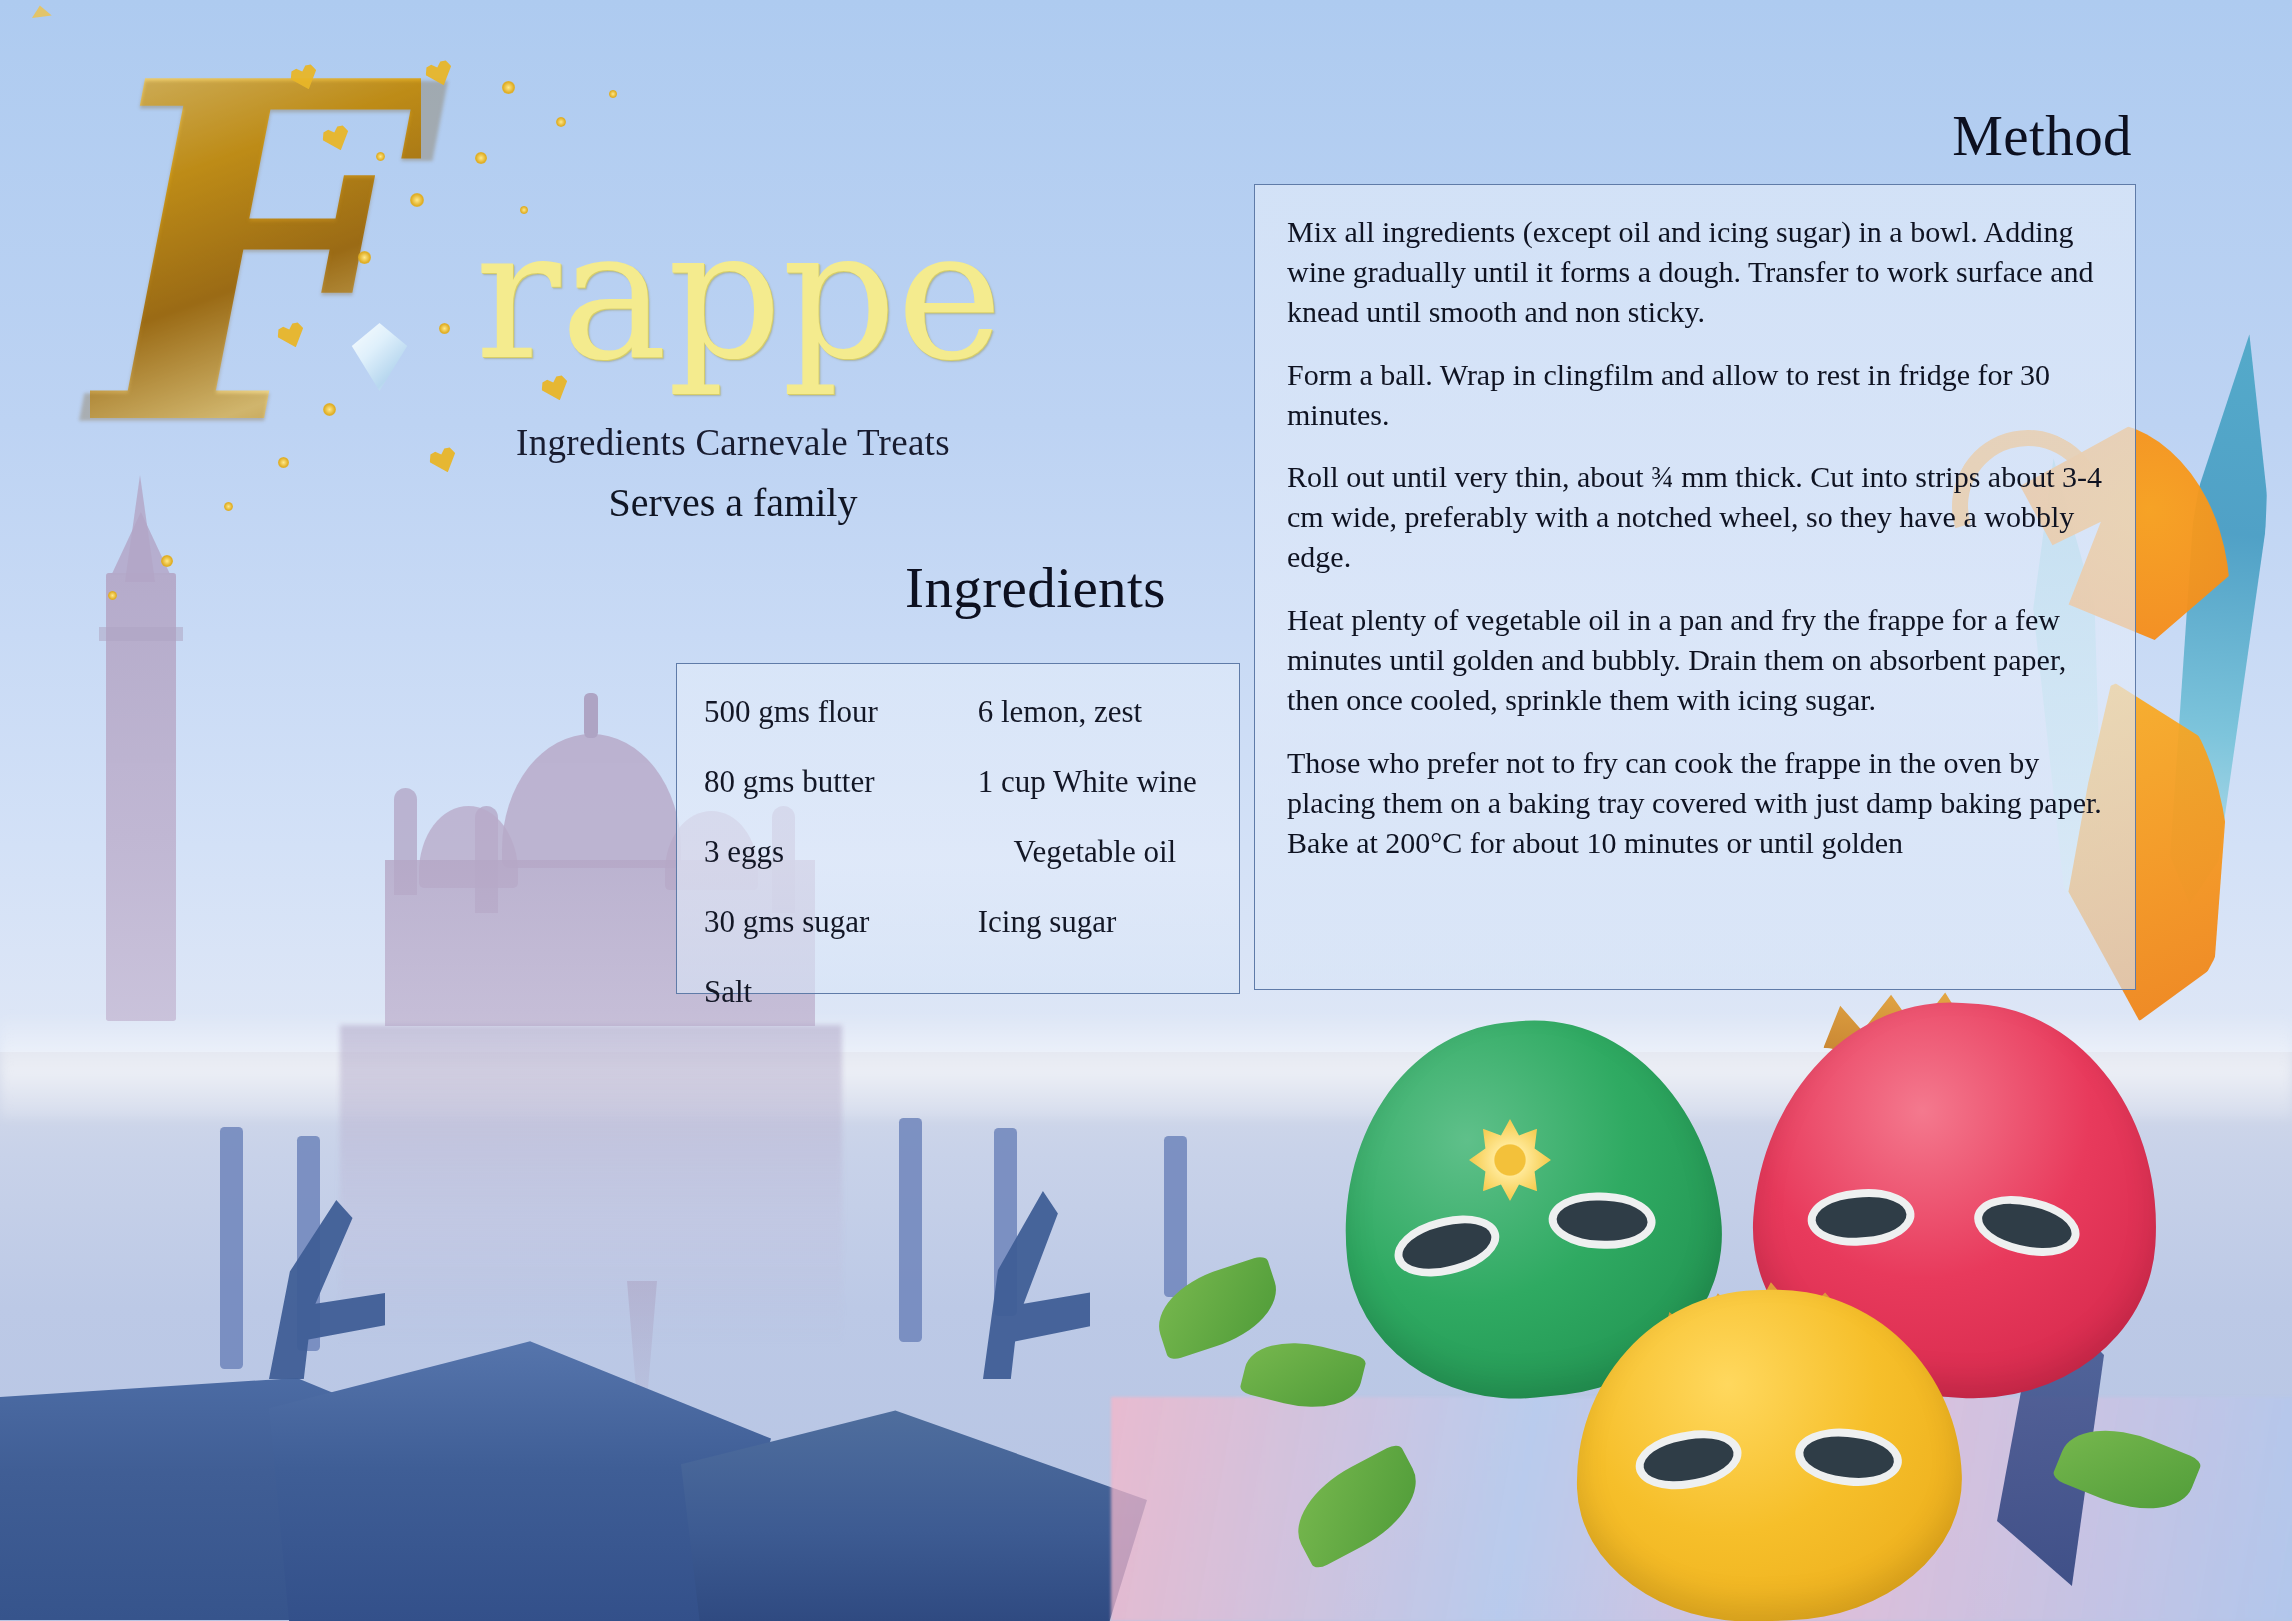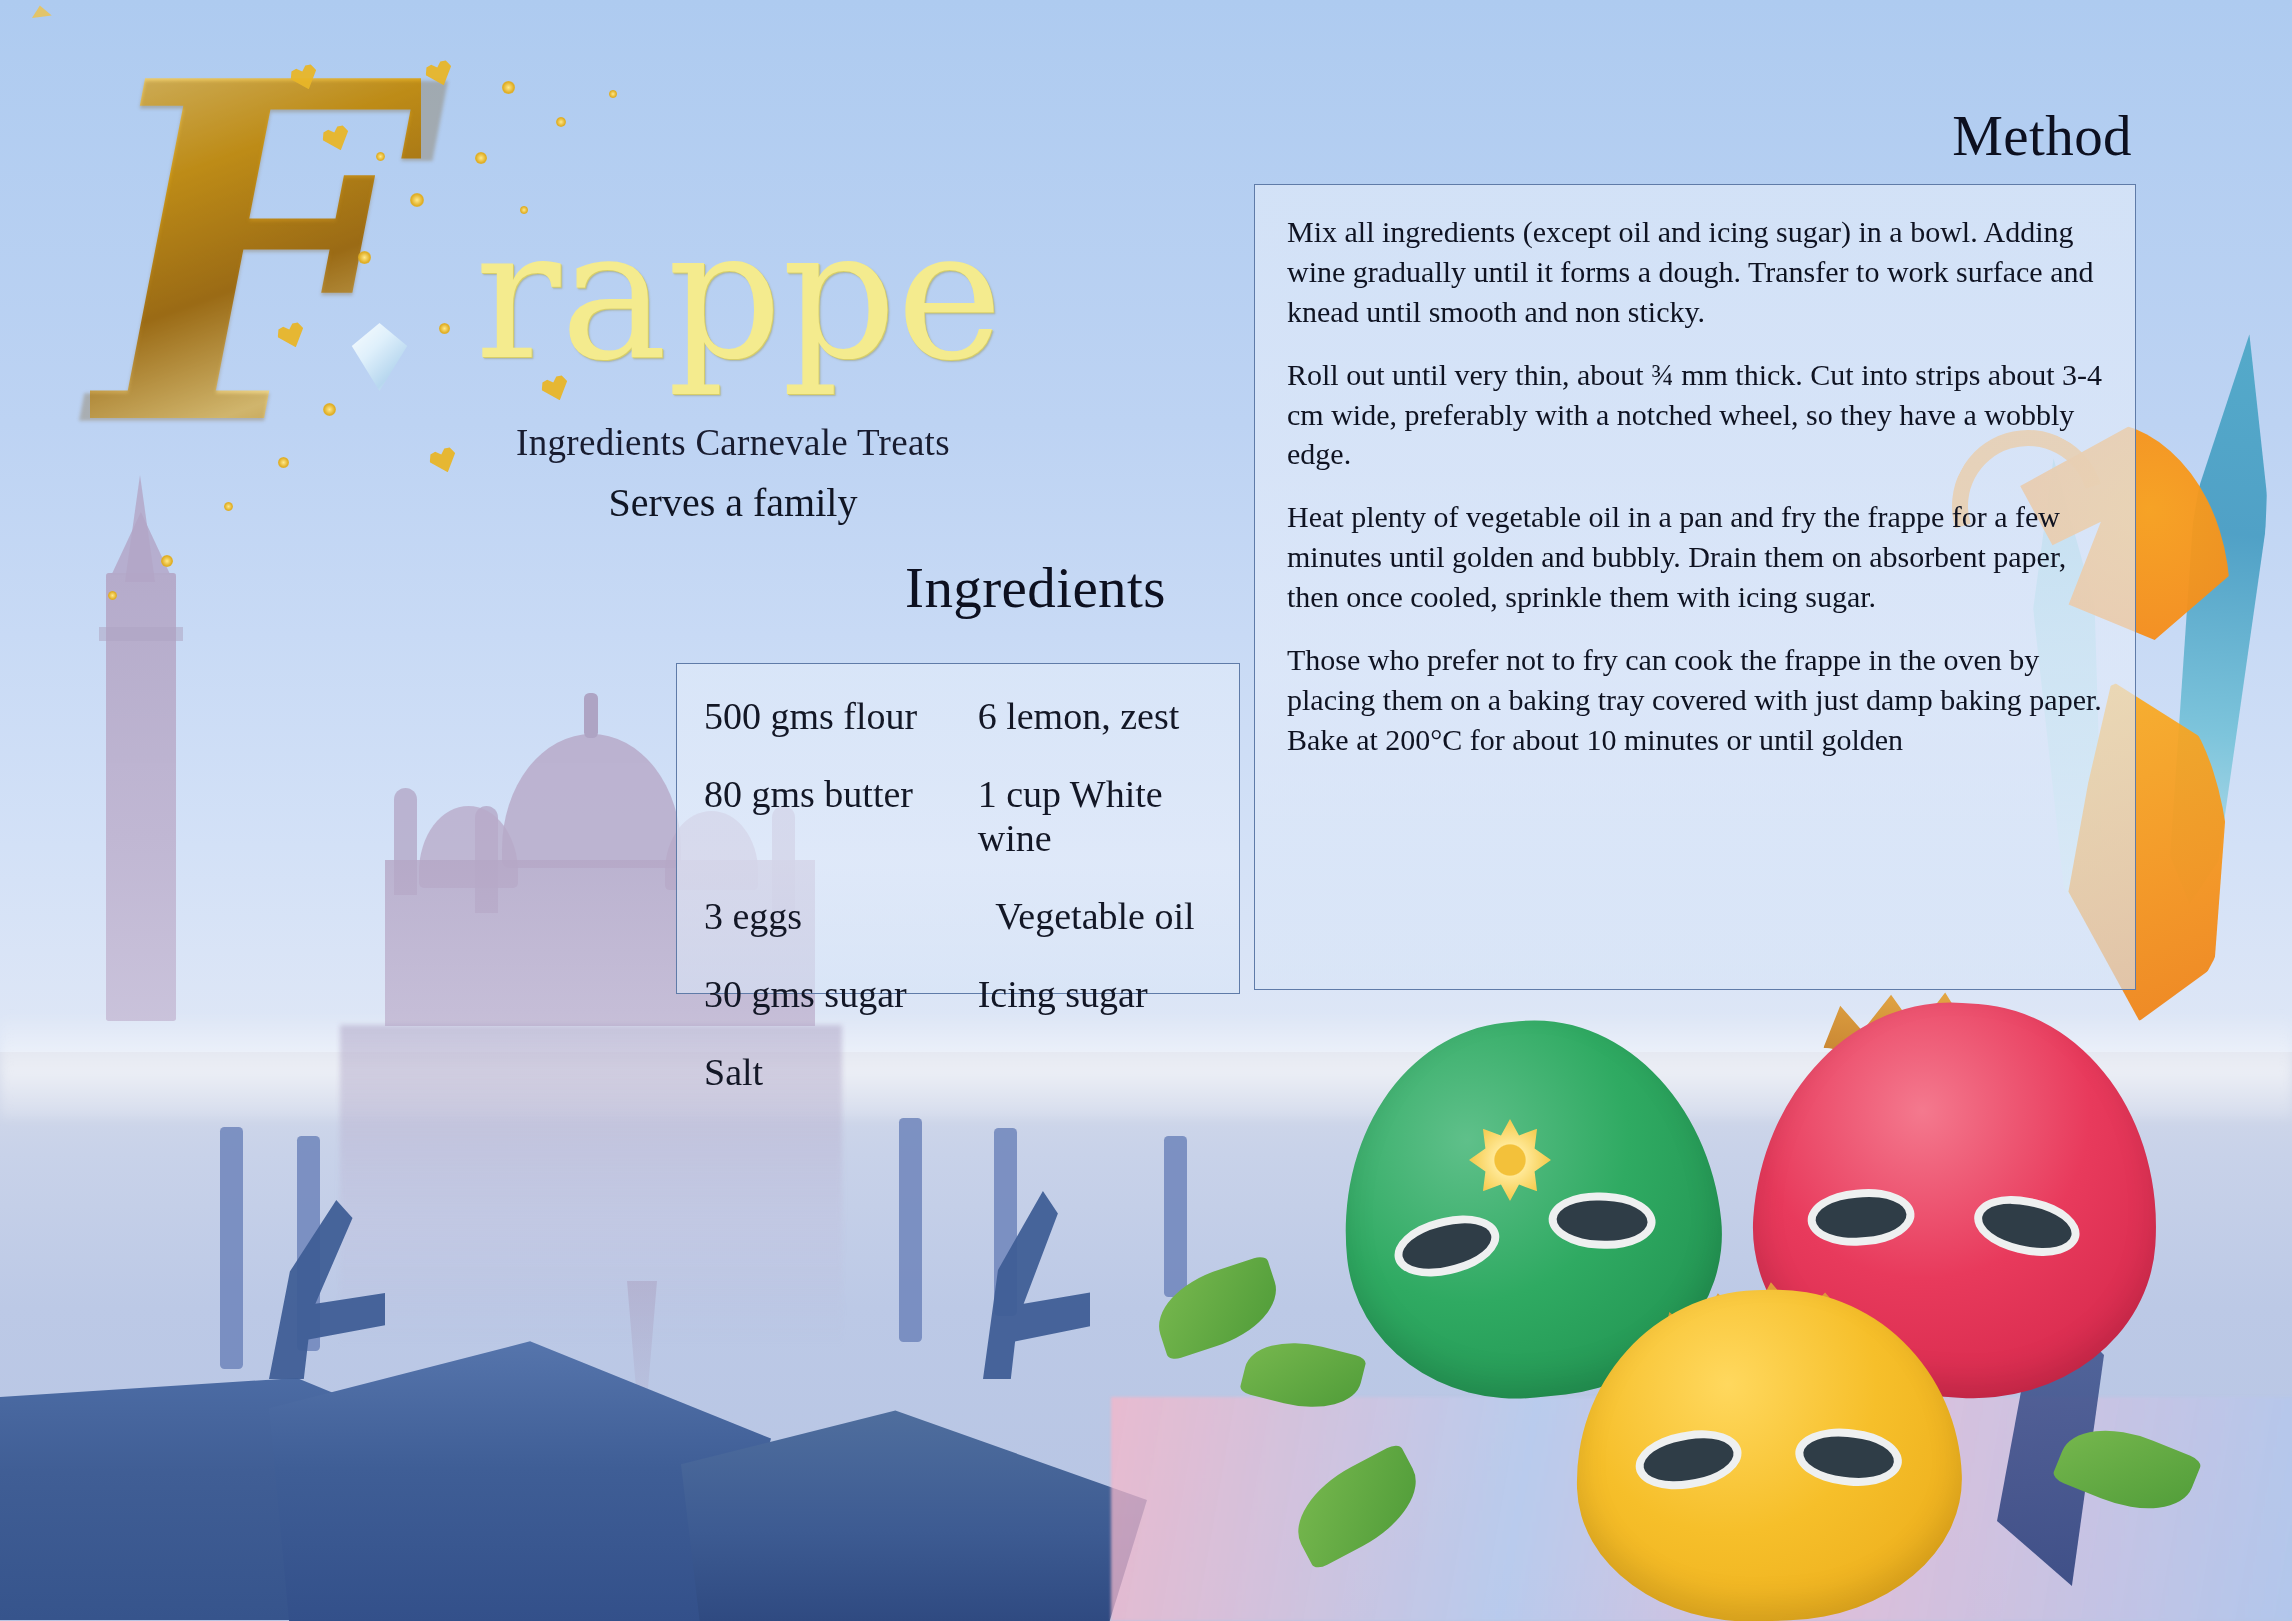--- a/index.html
+++ b/index.html
@@ -317,21 +317,21 @@
   .panel-ingredients {
     left: 676px; top: 663px; width: 564px; height: 331px;
     padding: 30px 27px 9px 27px;
   }
   .ing-grid {
     display: grid;
     grid-template-columns: 1fr 1fr;
     row-gap: 34px;
   }
   .ing-grid div {
-    font-size: 38px; color: #131726;
+    font-size: 31px; color: #131726;
   }
   .ing-col2 { text-align: left; padding-left: 19.7px; }
   .ing-col2.centered { text-align: center; }
 
   .panel-method {
     left: 1254px; top: 184px; width: 882px; height: 806px;
     padding: 27px 32px;
   }
   .method-p {
     font-size: 30px; line-height: 1.33; color: #0f1322;
@@ -461,19 +461,20 @@
       <div class="ing-col2 centered">Vegetable oil</div>
       <div>30 gms sugar</div>
       <div class="ing-col2">Icing sugar</div>
       <div>Salt</div>
       <div class="ing-col2"></div>
     </div>
   </div>
 
   <div class="panel panel-method">
     <p class="method-p">Mix all ingredients (except oil and icing sugar)  in a bowl. Adding wine gradually until it forms a dough. Transfer to work surface and knead until smooth and non sticky.</p>
+    <p class="method-p">Form a ball. Wrap in clingfilm and allow to rest in fridge for 30 minutes.</p>
     <p class="method-p">Roll out until very thin, about ¾ mm thick. Cut into strips about 3-4 cm wide, preferably with a notched wheel, so they have a wobbly edge.</p>
     <p class="method-p">Heat plenty of vegetable oil in a pan and fry the frappe for a few minutes until  golden and bubbly. Drain them on absorbent paper, then once cooled, sprinkle them with icing sugar.</p>
     <p class="method-p">Those who prefer not to fry can cook the frappe in the oven by placing them on a baking tray covered with just damp baking paper. Bake at 200°C for about 10 minutes or until golden</p>
   </div>
 
 </div>
 
 
 </body></html>

